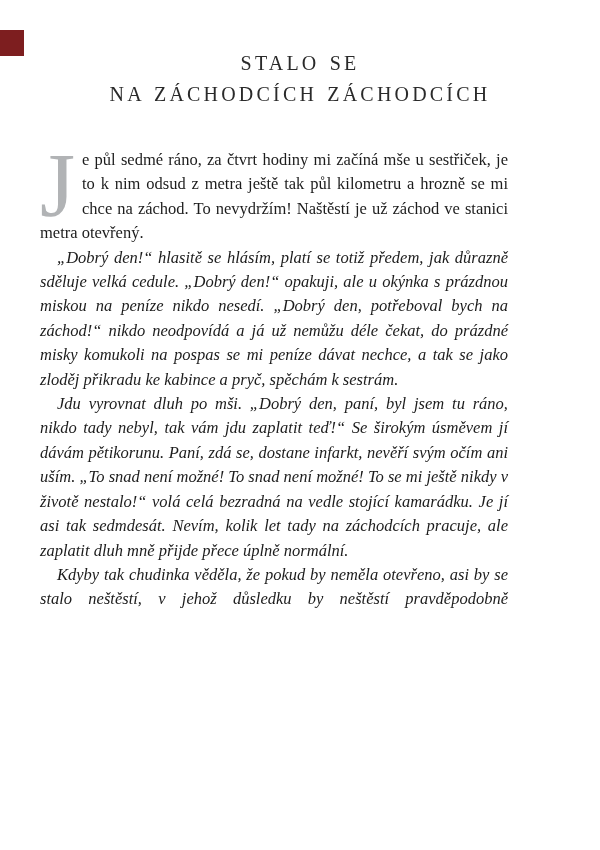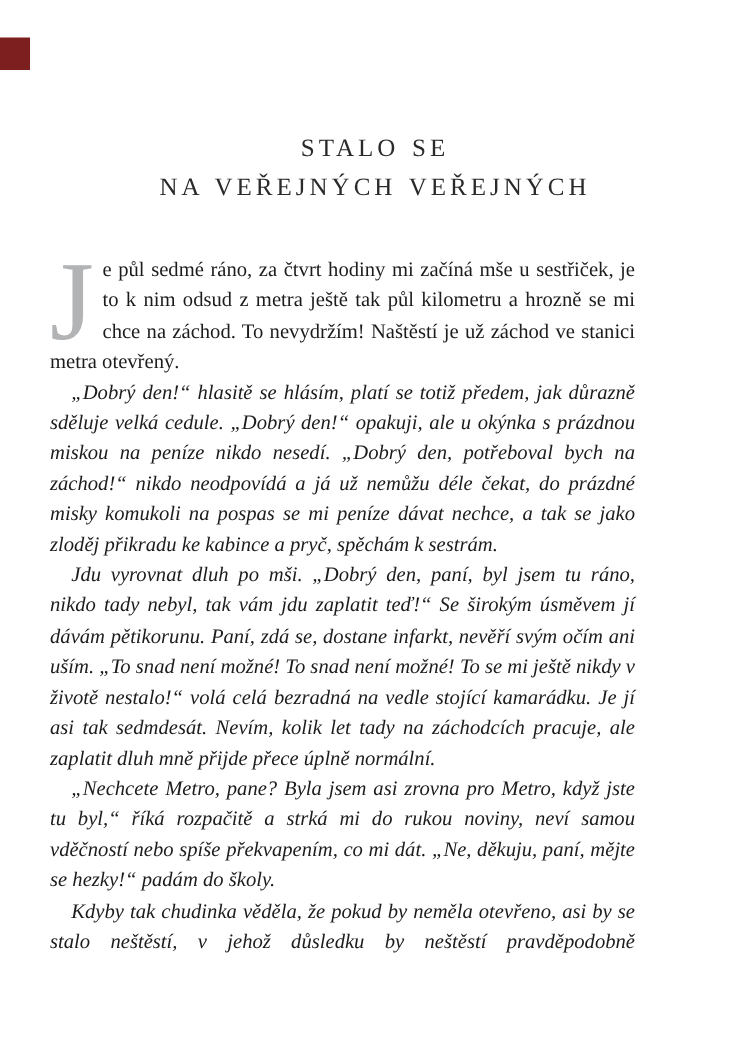--- a/index.html
+++ b/index.html
@@ -18,21 +18,21 @@
   }
   .corner-marker {
     position: absolute;
     left: 0;
     top: 30px;
     width: 24px;
     height: 26px;
     background: #7d1e1f;
   }
   .chapter-header {
-    padding-top: 104px;
+    padding-top: 48px;
     text-align: center;
   }
   .title-line {
     font-size: 20px;
     line-height: 31px;
     letter-spacing: 3.2px;
     word-spacing: 2px;
     color: #2a2a2a;
     font-weight: normal;
   }
@@ -68,28 +68,27 @@
 </style>
 </head>
 <body>
 
 <div class="page">
 
   <div class="corner-marker"></div>
 
   <header class="chapter-header">
     <div class="title-line">STALO SE</div>
-    <div class="title-line">NA VEŘEJNÝCH VEŘEJNÝCH</div>
+    <div class="title-line">NA ZÁCHODCÍCH ZÁCHODCÍCH</div>
   </header>
 
   <main class="body-text">
     <p class="para first-para"><span class="dropcap">J</span><span>e půl sedmé ráno, za čtvrt hodiny mi začíná mše u sestřiček, je to k nim odsud z metra ještě tak půl kilometru a hrozně se mi chce na záchod. To nevydržím! Naštěstí je už záchod ve stanici metra otevřený.</span></p>
 
     <p class="para indent">„Dobrý den!“ hlasitě se hlásím, platí se totiž předem, jak důrazně sděluje velká cedule. „Dobrý den!“ opakuji, ale u okýnka s prázdnou miskou na peníze nikdo nesedí. „Dobrý den, potřeboval bych na záchod!“ nikdo neodpovídá a já už nemůžu déle čekat, do prázdné misky komukoli na pospas se mi peníze dávat nechce, a tak se jako zloděj přikradu ke kabince a pryč, spěchám k sestrám.</p>
 
     <p class="para indent">Jdu vyrovnat dluh po mši. „Dobrý den, paní, byl jsem tu ráno, nikdo tady nebyl, tak vám jdu zaplatit teď!“ Se širokým úsměvem jí dávám pětikorunu. Paní, zdá se, dostane infarkt, nevěří svým očím ani uším. „To snad není možné! To snad není možné! To se mi ještě nikdy v životě nestalo!“ volá celá bezradná na vedle stojící kamarádku. Je jí asi tak sedmdesát. Nevím, kolik let tady na záchodcích pracuje, ale zaplatit dluh mně přijde přece úplně normální.</p>
 
-    <p class="para indent">„Nechcete Metro, pane? Byla jsem asi zrovna pro Metro, když jste tu byl,“ říká rozpačitě a strká mi do rukou noviny, neví samou vděčností nebo spíše překvapením, co mi dát. „Ne, děkuju, paní, mějte se hezky!“ padám do školy.</p>
 
     <p class="para indent last-para">Kdyby tak chudinka věděla, že pokud by neměla otevřeno, asi by se stalo neštěstí, v jehož důsledku by neštěstí pravděpodobně</p>
   </main>
 
 </div>
 
 </body></html>

